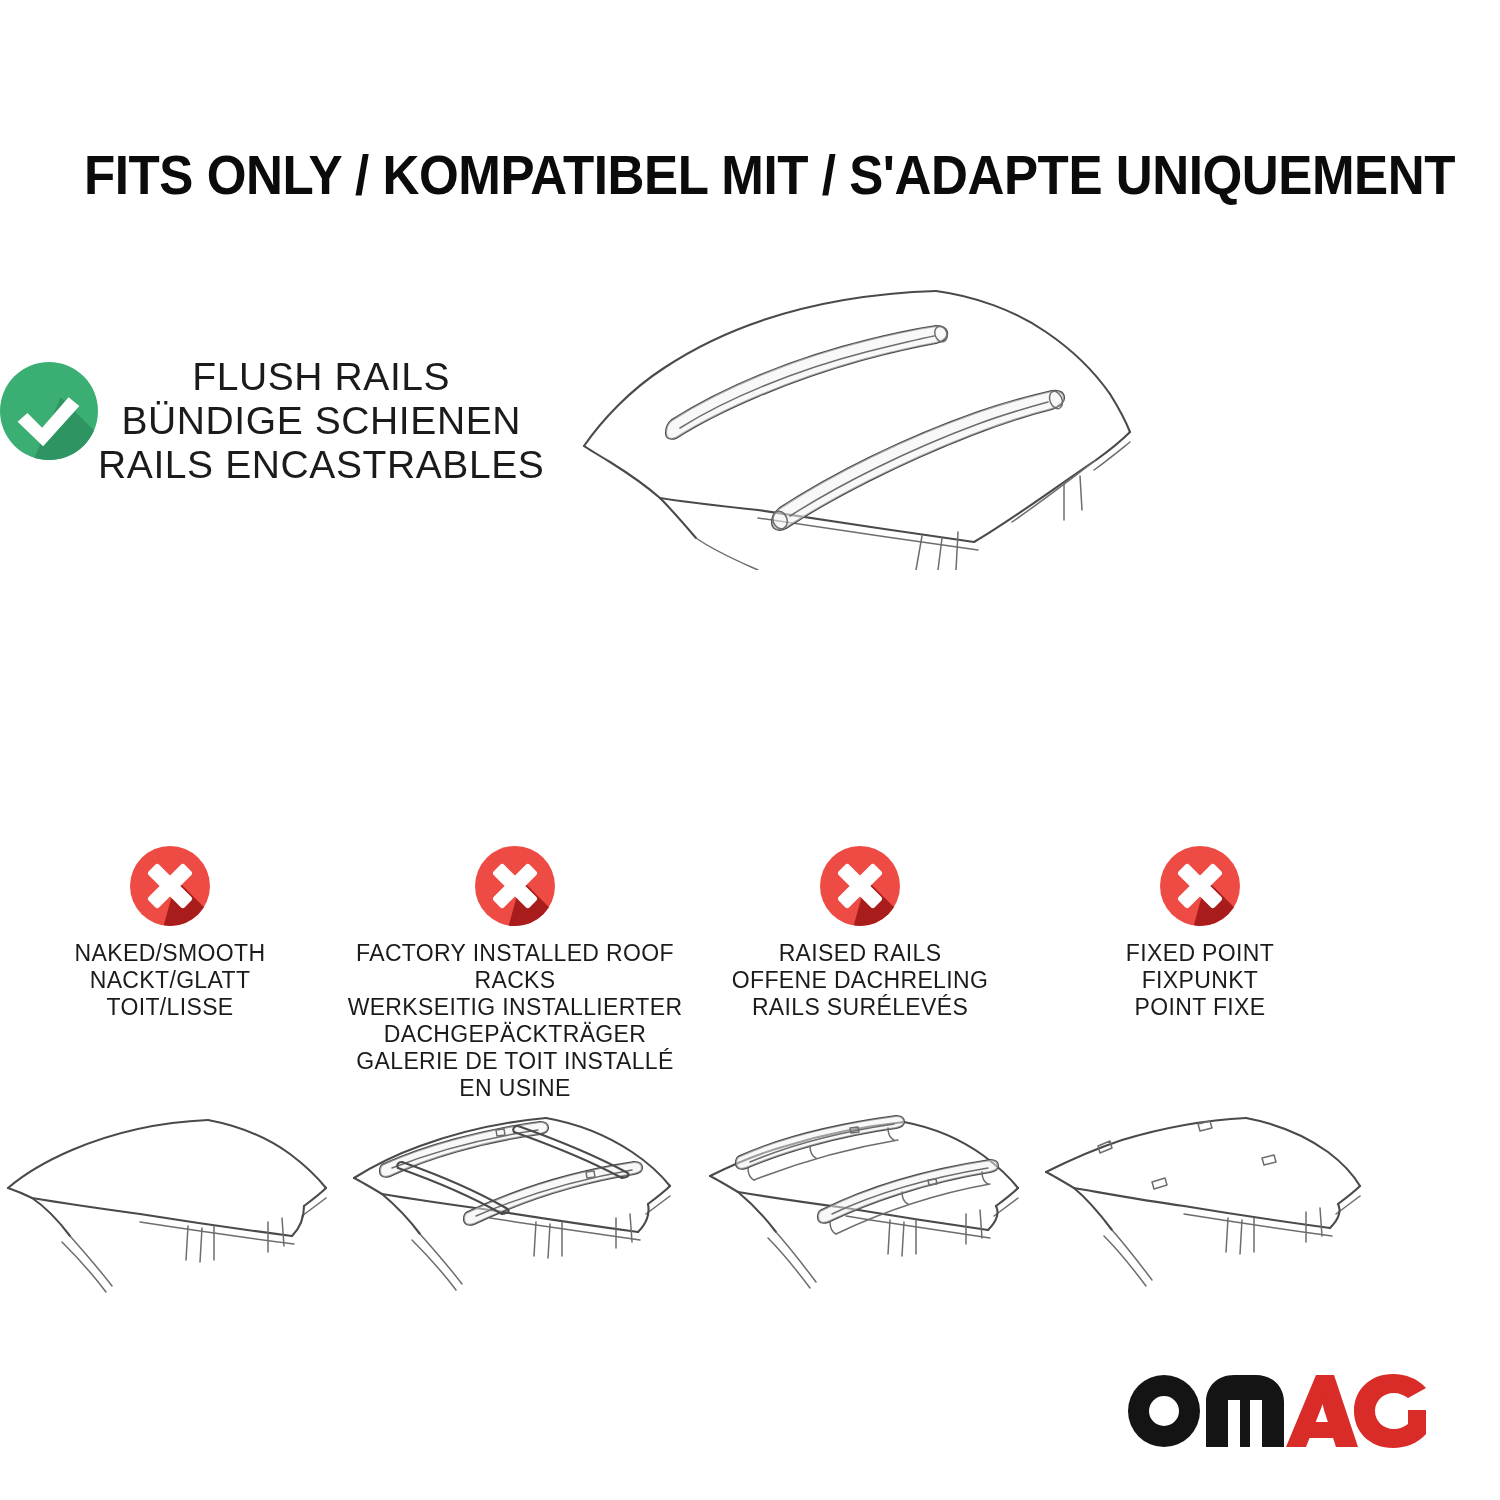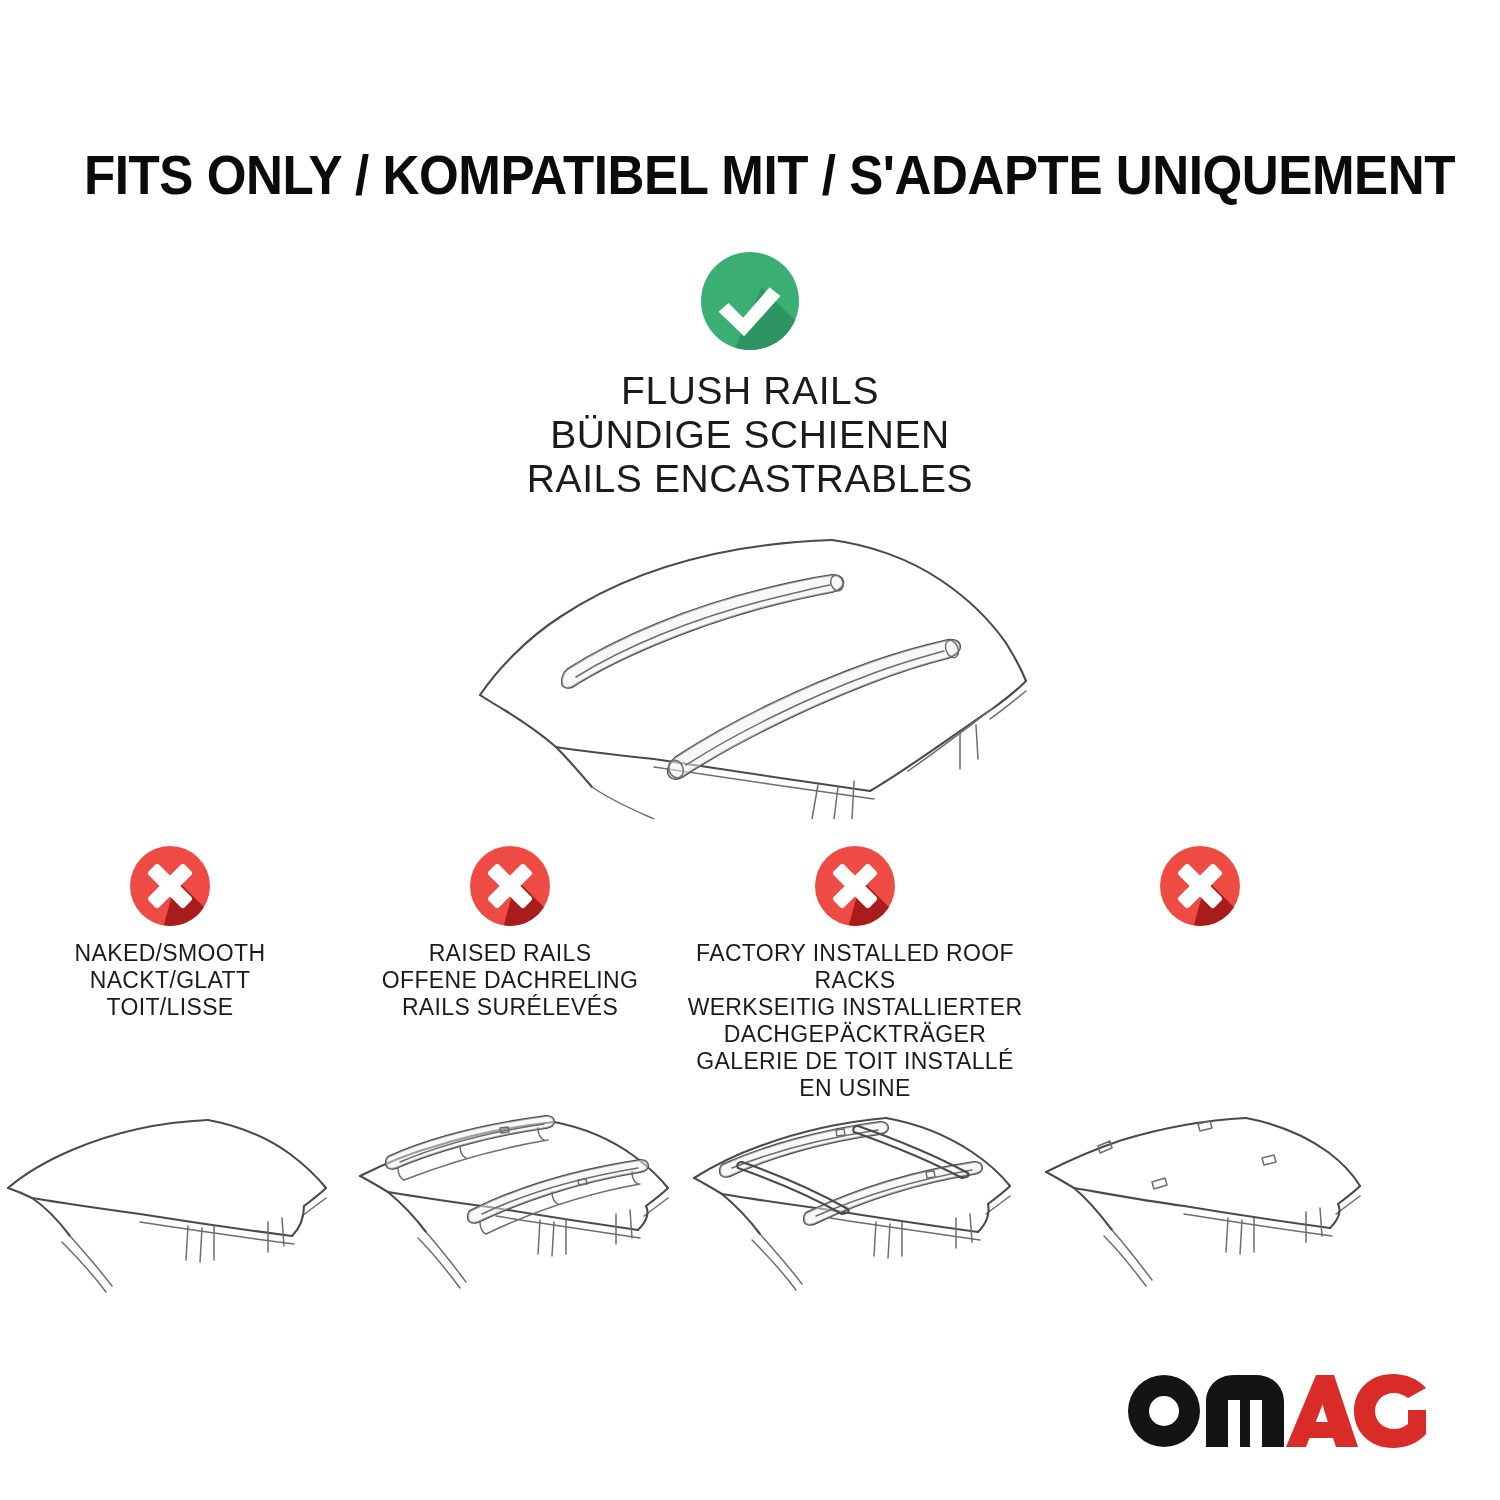--- a/index.html
+++ b/index.html
@@ -38,21 +38,20 @@
     transform-origin: left center;
   }
 
   
   .hero {
     position: absolute;
     left: 0;
     top: 252px;
     width: 1500px;
     display: flex;
-    flex-direction: column;
     align-items: center;
   }
   .badge {
     position: relative;
     border-radius: 50%;
     overflow: hidden;
     flex: none;
   }
   .badge svg {
     position: absolute;
@@ -244,20 +243,83 @@
         <path class="ln" d="M292 126 C300 118 304 108 304 96"></path>
         <path class="ln-thin" d="M188 116 L186 150"></path>
         <path class="ln-thin" d="M202 118 L200 152"></path>
         <path class="ln-thin" d="M214 116 L214 150"></path>
         <path class="ln-thin" d="M268 112 L268 142"></path>
         <path class="ln-thin" d="M282 108 L284 136"></path>
       </svg>
     </div>
   </div>
 
+  <div class="option option-1">
+    <div class="badge badge-x">
+      <svg viewBox="0 0 100 100" aria-hidden="true">
+        <path d="M58 42 L100 84 L100 100 L42 100 Z" fill="#A81D1B"></path>
+        <path d="M34 26 L50 42 L66 26 L74 34 L58 50 L74 66 L66 74 L50 58 L34 74 L26 66 L42 50 L26 34 Z" fill="#ffffff" stroke="#ffffff" stroke-width="7" stroke-linejoin="round" stroke-linecap="round"></path>
+      </svg>
+    </div>
+    <div class="option-caption">FACTORY INSTALLED ROOF RACKS
+WERKSEITIG INSTALLIERTER
+DACHGEPÄCKTRÄGER
+GALERIE DE TOIT INSTALLÉ EN USINE</div>
+    <div class="art-spacer"></div>
+    <div class="option-art">
+      <svg viewBox="0 0 350 200" aria-hidden="true">
+
+        <path class="ln" d="M14 68 C30 58 52 46 80 36 C118 22 162 12 206 8"></path>
+        <path class="ln" d="M206 8 C240 14 268 26 292 42 C310 54 322 66 330 76"></path>
+        <path class="ln" d="M14 68 C22 72 32 78 42 84"></path>
+        <path class="ln" d="M42 84 C54 94 68 108 80 124"></path>
+        <path class="ln-thin" d="M80 124 C94 140 110 158 122 174"></path>
+        <path class="ln-thin" d="M72 130 C88 146 104 164 116 180"></path>
+        <path class="ln" d="M42 84 C66 88 106 94 150 100"></path>
+        <path class="ln" d="M150 100 C200 108 254 116 298 122"></path>
+        <path class="ln-thin" d="M150 108 C202 116 256 124 300 130"></path>
+        <path class="ln" d="M330 76 C324 82 316 88 308 94"></path>
+        <path class="ln-thin" d="M330 86 C322 92 314 98 306 104"></path>
+        <path class="ln" d="M298 122 C306 114 310 104 308 94"></path>
+        <path class="ln-thin" d="M196 112 L194 146"></path>
+        <path class="ln-thin" d="M210 114 L208 148"></path>
+        <path class="ln-thin" d="M222 112 L222 146"></path>
+        <path class="ln-thin" d="M276 108 L276 138"></path>
+        <path class="ln-thin" d="M290 104 L292 132"></path>
+
+        <path class="ln" d="M44 54 C84 36 140 20 200 12"></path>
+        <path class="ln" d="M200 12 C206 12 208 14 208 18 C208 21 205 23 200 24"></path>
+        <path class="ln" d="M200 24 C142 32 88 48 50 66"></path>
+        <path class="ln" d="M50 66 C44 68 40 66 40 61 C40 57 41 55 44 54"></path>
+        <path class="fill-lite" d="M44 54 C84 36 140 20 200 12 C206 12 208 14 208 18 C208 21 205 23 200 24 C142 32 88 48 50 66 C44 68 40 66 40 61 C40 57 41 55 44 54 Z" opacity="0.5"></path>
+        <path class="ln-thin" d="M52 58 C92 42 144 28 198 20"></path>
+
+        <path class="ln" d="M128 102 C170 82 228 62 294 52"></path>
+        <path class="ln" d="M294 52 C300 52 302 54 302 58 C302 61 299 63 294 64"></path>
+        <path class="ln" d="M294 64 C232 74 176 94 134 114"></path>
+        <path class="ln" d="M134 114 C128 116 124 114 124 109 C124 105 125 103 128 102"></path>
+        <path class="fill-lite" d="M128 102 C170 82 228 62 294 52 C300 52 302 54 302 58 C302 61 299 63 294 64 C232 74 176 94 134 114 C128 116 124 114 124 109 C124 105 125 103 128 102 Z" opacity="0.5"></path>
+        <path class="ln-thin" d="M136 106 C178 88 234 70 292 60"></path>
+
+        <path class="ln" d="M62 52 C96 64 138 82 166 98"></path>
+        <path class="ln" d="M58 58 C92 70 134 88 162 104"></path>
+        <path class="ln" d="M62 52 C58 52 56 55 58 58"></path>
+        <path class="ln" d="M166 98 C170 100 170 103 162 104"></path>
+
+        <path class="ln" d="M178 16 C212 28 256 46 286 62"></path>
+        <path class="ln" d="M174 22 C208 34 252 52 282 68"></path>
+        <path class="ln" d="M178 16 C174 16 172 19 174 22"></path>
+        <path class="ln" d="M286 62 C290 64 290 67 282 68"></path>
+
+        <path class="ln-thin" d="M156 20 l8 -1 l1 6 l-8 1 Z" fill="#ffffff"></path>
+        <path class="ln-thin" d="M246 62 l8 -1 l1 6 l-8 1 Z" fill="#ffffff"></path>
+      </svg>
+    </div>
+  </div>
+
   <div class="option option-2">
     <div class="badge badge-x">
       <svg viewBox="0 0 100 100" aria-hidden="true">
         <path d="M58 42 L100 84 L100 100 L42 100 Z" fill="#A81D1B"></path>
         <path d="M34 26 L50 42 L66 26 L74 34 L58 50 L74 66 L66 74 L50 58 L34 74 L26 66 L42 50 L26 34 Z" fill="#ffffff" stroke="#ffffff" stroke-width="7" stroke-linejoin="round" stroke-linecap="round"></path>
       </svg>
     </div>
     <div class="option-caption">RAISED RAILS
 OFFENE DACHRELING
 RAILS SURÉLEVÉS</div>
@@ -304,90 +366,30 @@
         <path class="ln-thin" d="M212 82 C212 88 214 92 218 94"></path>
         <path class="ln-thin" d="M292 62 C292 68 294 72 298 74"></path>
         <path class="ln-thin" d="M146 124 C192 102 244 84 300 74"></path>
 
         <path class="ln-thin" d="M160 18 l8 -1 l1 5 l-8 1 Z" fill="#ffffff"></path>
         <path class="ln-thin" d="M238 70 l8 -1 l1 5 l-8 1 Z" fill="#ffffff"></path>
       </svg>
     </div>
   </div>
 
-  <div class="option option-1">
-    <div class="badge badge-x">
-      <svg viewBox="0 0 100 100" aria-hidden="true">
-        <path d="M58 42 L100 84 L100 100 L42 100 Z" fill="#A81D1B"></path>
-        <path d="M34 26 L50 42 L66 26 L74 34 L58 50 L74 66 L66 74 L50 58 L34 74 L26 66 L42 50 L26 34 Z" fill="#ffffff" stroke="#ffffff" stroke-width="7" stroke-linejoin="round" stroke-linecap="round"></path>
-      </svg>
-    </div>
-    <div class="option-caption">FACTORY INSTALLED ROOF RACKS
-WERKSEITIG INSTALLIERTER
-DACHGEPÄCKTRÄGER
-GALERIE DE TOIT INSTALLÉ EN USINE</div>
-    <div class="art-spacer"></div>
-    <div class="option-art">
-      <svg viewBox="0 0 350 200" aria-hidden="true">
-
-        <path class="ln" d="M14 68 C30 58 52 46 80 36 C118 22 162 12 206 8"></path>
-        <path class="ln" d="M206 8 C240 14 268 26 292 42 C310 54 322 66 330 76"></path>
-        <path class="ln" d="M14 68 C22 72 32 78 42 84"></path>
-        <path class="ln" d="M42 84 C54 94 68 108 80 124"></path>
-        <path class="ln-thin" d="M80 124 C94 140 110 158 122 174"></path>
-        <path class="ln-thin" d="M72 130 C88 146 104 164 116 180"></path>
-        <path class="ln" d="M42 84 C66 88 106 94 150 100"></path>
-        <path class="ln" d="M150 100 C200 108 254 116 298 122"></path>
-        <path class="ln-thin" d="M150 108 C202 116 256 124 300 130"></path>
-        <path class="ln" d="M330 76 C324 82 316 88 308 94"></path>
-        <path class="ln-thin" d="M330 86 C322 92 314 98 306 104"></path>
-        <path class="ln" d="M298 122 C306 114 310 104 308 94"></path>
-        <path class="ln-thin" d="M196 112 L194 146"></path>
-        <path class="ln-thin" d="M210 114 L208 148"></path>
-        <path class="ln-thin" d="M222 112 L222 146"></path>
-        <path class="ln-thin" d="M276 108 L276 138"></path>
-        <path class="ln-thin" d="M290 104 L292 132"></path>
-
-        <path class="ln" d="M44 54 C84 36 140 20 200 12"></path>
-        <path class="ln" d="M200 12 C206 12 208 14 208 18 C208 21 205 23 200 24"></path>
-        <path class="ln" d="M200 24 C142 32 88 48 50 66"></path>
-        <path class="ln" d="M50 66 C44 68 40 66 40 61 C40 57 41 55 44 54"></path>
-        <path class="fill-lite" d="M44 54 C84 36 140 20 200 12 C206 12 208 14 208 18 C208 21 205 23 200 24 C142 32 88 48 50 66 C44 68 40 66 40 61 C40 57 41 55 44 54 Z" opacity="0.5"></path>
-        <path class="ln-thin" d="M52 58 C92 42 144 28 198 20"></path>
-
-        <path class="ln" d="M128 102 C170 82 228 62 294 52"></path>
-        <path class="ln" d="M294 52 C300 52 302 54 302 58 C302 61 299 63 294 64"></path>
-        <path class="ln" d="M294 64 C232 74 176 94 134 114"></path>
-        <path class="ln" d="M134 114 C128 116 124 114 124 109 C124 105 125 103 128 102"></path>
-        <path class="fill-lite" d="M128 102 C170 82 228 62 294 52 C300 52 302 54 302 58 C302 61 299 63 294 64 C232 74 176 94 134 114 C128 116 124 114 124 109 C124 105 125 103 128 102 Z" opacity="0.5"></path>
-        <path class="ln-thin" d="M136 106 C178 88 234 70 292 60"></path>
-
-        <path class="ln" d="M62 52 C96 64 138 82 166 98"></path>
-        <path class="ln" d="M58 58 C92 70 134 88 162 104"></path>
-        <path class="ln" d="M62 52 C58 52 56 55 58 58"></path>
-        <path class="ln" d="M166 98 C170 100 170 103 162 104"></path>
-
-        <path class="ln" d="M178 16 C212 28 256 46 286 62"></path>
-        <path class="ln" d="M174 22 C208 34 252 52 282 68"></path>
-        <path class="ln" d="M178 16 C174 16 172 19 174 22"></path>
-        <path class="ln" d="M286 62 C290 64 290 67 282 68"></path>
-
-        <path class="ln-thin" d="M156 20 l8 -1 l1 6 l-8 1 Z" fill="#ffffff"></path>
-        <path class="ln-thin" d="M246 62 l8 -1 l1 6 l-8 1 Z" fill="#ffffff"></path>
-      </svg>
-    </div>
-  </div>
-
   <div class="option option-3">
     <div class="badge badge-x">
       <svg viewBox="0 0 100 100" aria-hidden="true">
         <path d="M58 42 L100 84 L100 100 L42 100 Z" fill="#A81D1B"></path>
         <path d="M34 26 L50 42 L66 26 L74 34 L58 50 L74 66 L66 74 L50 58 L34 74 L26 66 L42 50 L26 34 Z" fill="#ffffff" stroke="#ffffff" stroke-width="7" stroke-linejoin="round" stroke-linecap="round"></path>
       </svg>
     </div>
+    <div class="option-caption">FIXED POINT
+FIXPUNKT
+POINT FIXE</div>
     <div class="art-spacer"></div>
     <div class="option-art">
       <svg viewBox="0 0 340 200" aria-hidden="true">
         <path class="ln" d="M16 62 C36 52 62 40 92 30 C132 18 176 10 216 8"></path>
         <path class="ln" d="M216 8 C248 14 276 26 298 42 C314 54 324 66 330 76"></path>
         <path class="ln" d="M16 62 C24 66 34 72 44 78"></path>
         <path class="ln" d="M44 78 C56 88 70 104 82 120"></path>
         <path class="ln-thin" d="M82 120 C96 136 110 154 122 170"></path>
         <path class="ln-thin" d="M74 126 C90 142 104 160 116 176"></path>
         <path class="ln" d="M44 78 C68 82 110 90 154 96"></path>

